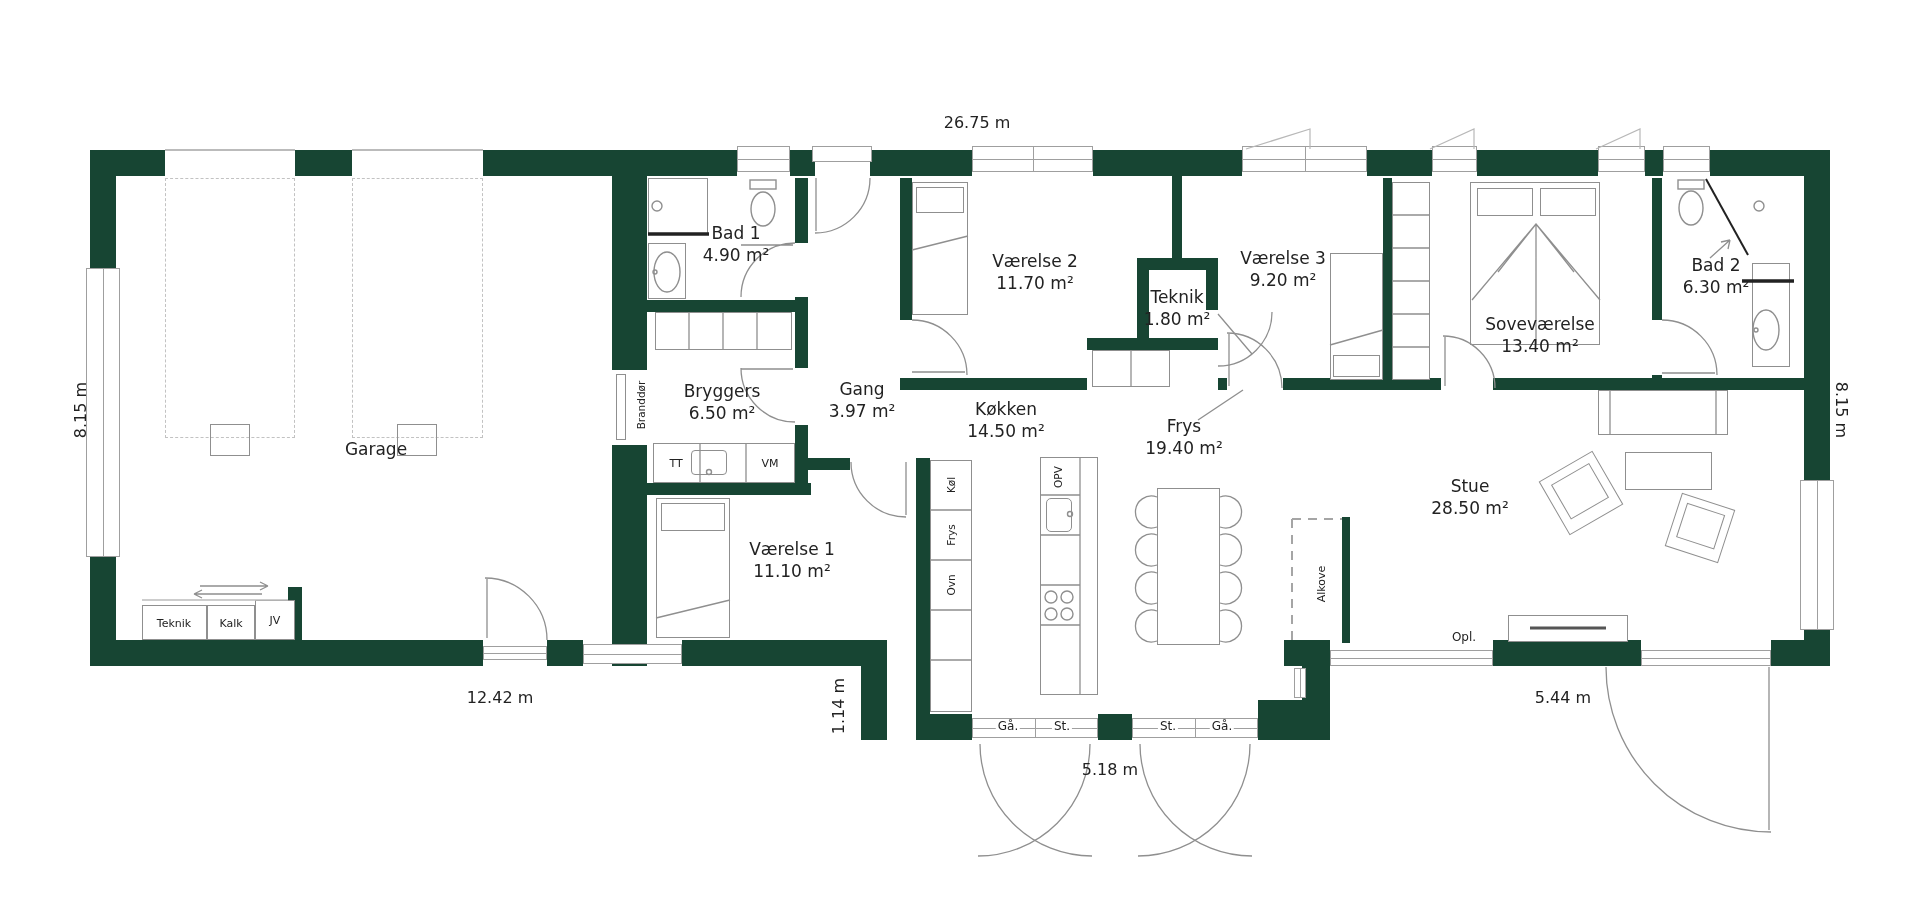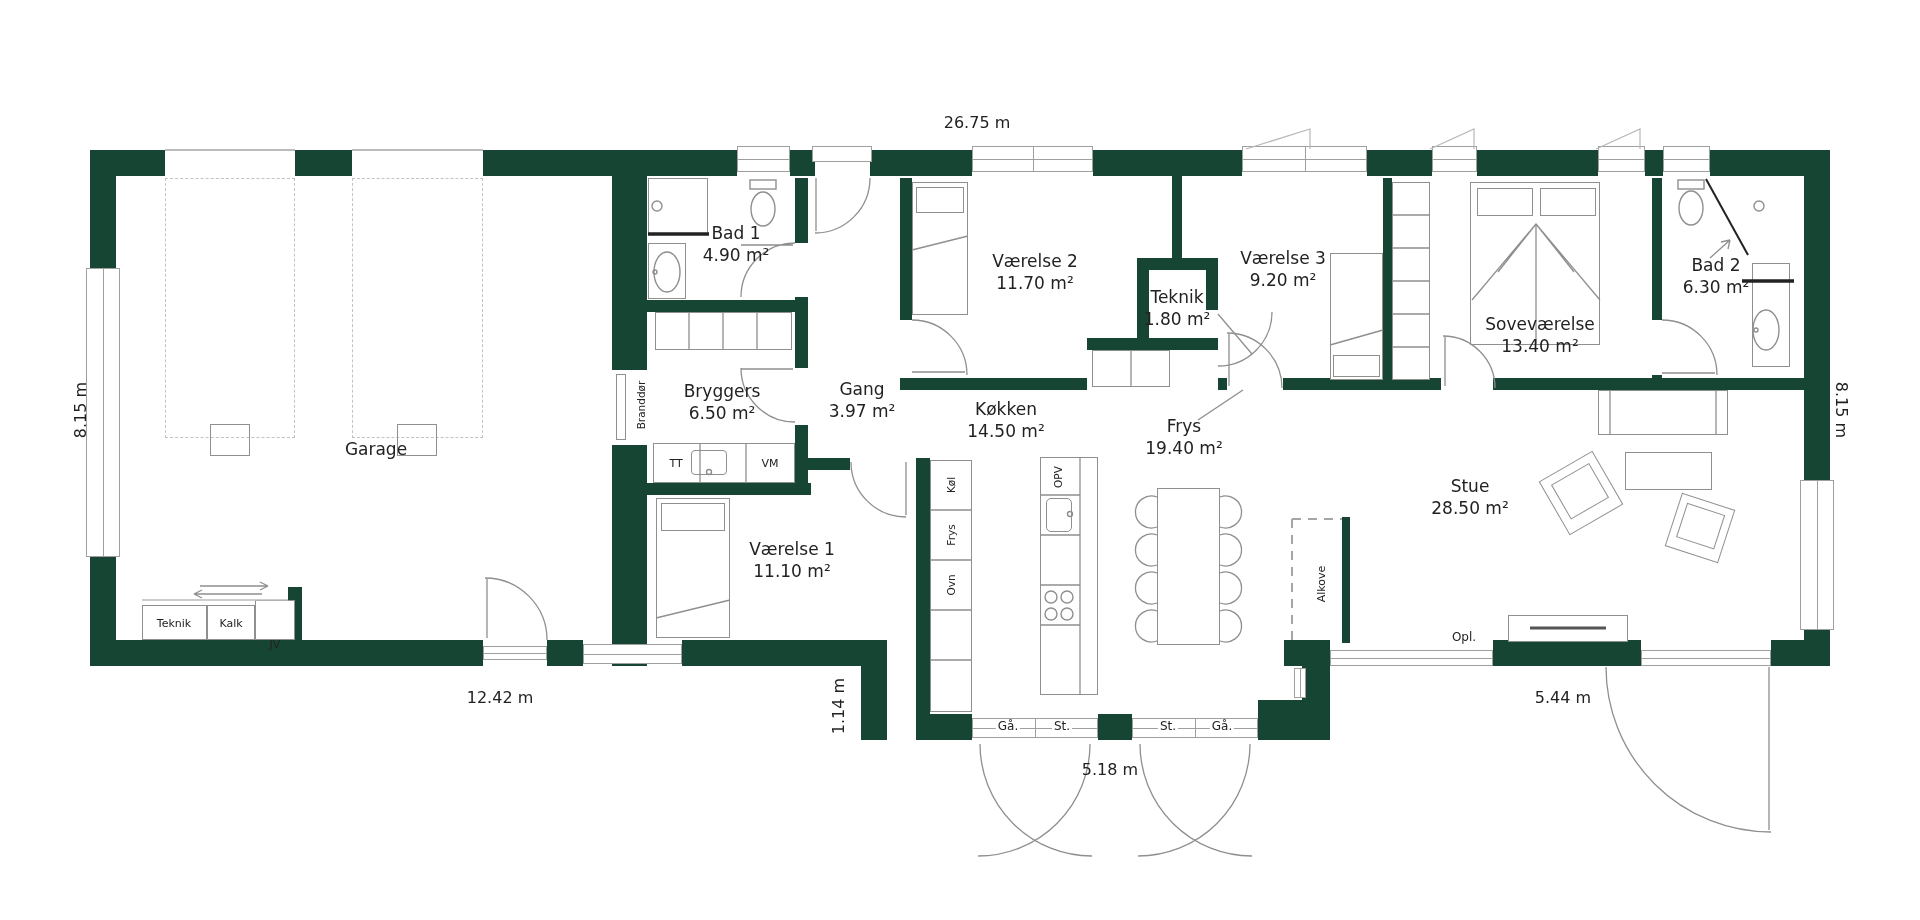--- a/index.html
+++ b/index.html
@@ -337,21 +337,21 @@
   <div class="dim ccw" style="left:80px;top:410px">8.15 m</div>
   <div class="dim cw" style="left:1841px;top:410px">8.15 m</div>
   <div class="dim" style="left:500px;top:697px">12.42 m</div>
   <div class="dim ccw" style="left:838px;top:706px">1.14 m</div>
   <div class="dim" style="left:1110px;top:769px">5.18 m</div>
   <div class="dim" style="left:1563px;top:697px">5.44 m</div>
 
   <div class="dim ccw s10" style="left:641px;top:405px">Branddør</div>
   <div class="dim s11" style="left:174px;top:623px">Teknik</div>
   <div class="dim s11" style="left:231px;top:623px">Kalk</div>
-  <div class="dim s11" style="left:275px;top:644px">JV</div>
+  <div class="dim s11" style="left:275px;top:620px">JV</div>
   <div class="dim s11" style="left:676px;top:463px">TT</div>
   <div class="dim s11" style="left:770px;top:463px">VM</div>
   <div class="dim ccw s10" style="left:951px;top:485px">Køl</div>
   <div class="dim ccw s10" style="left:951px;top:535px">Frys</div>
   <div class="dim ccw s10" style="left:951px;top:585px">Ovn</div>
   <div class="dim ccw s10" style="left:1058px;top:477px">OPV</div>
   <div class="dim ccw s11" style="left:1321px;top:584px">Alkove</div>
   <div class="dim s12" style="left:1464px;top:637px">Opl.</div>
 
   <div class="dim s12 chip" style="left:1008px;top:726px">Gå.</div>

